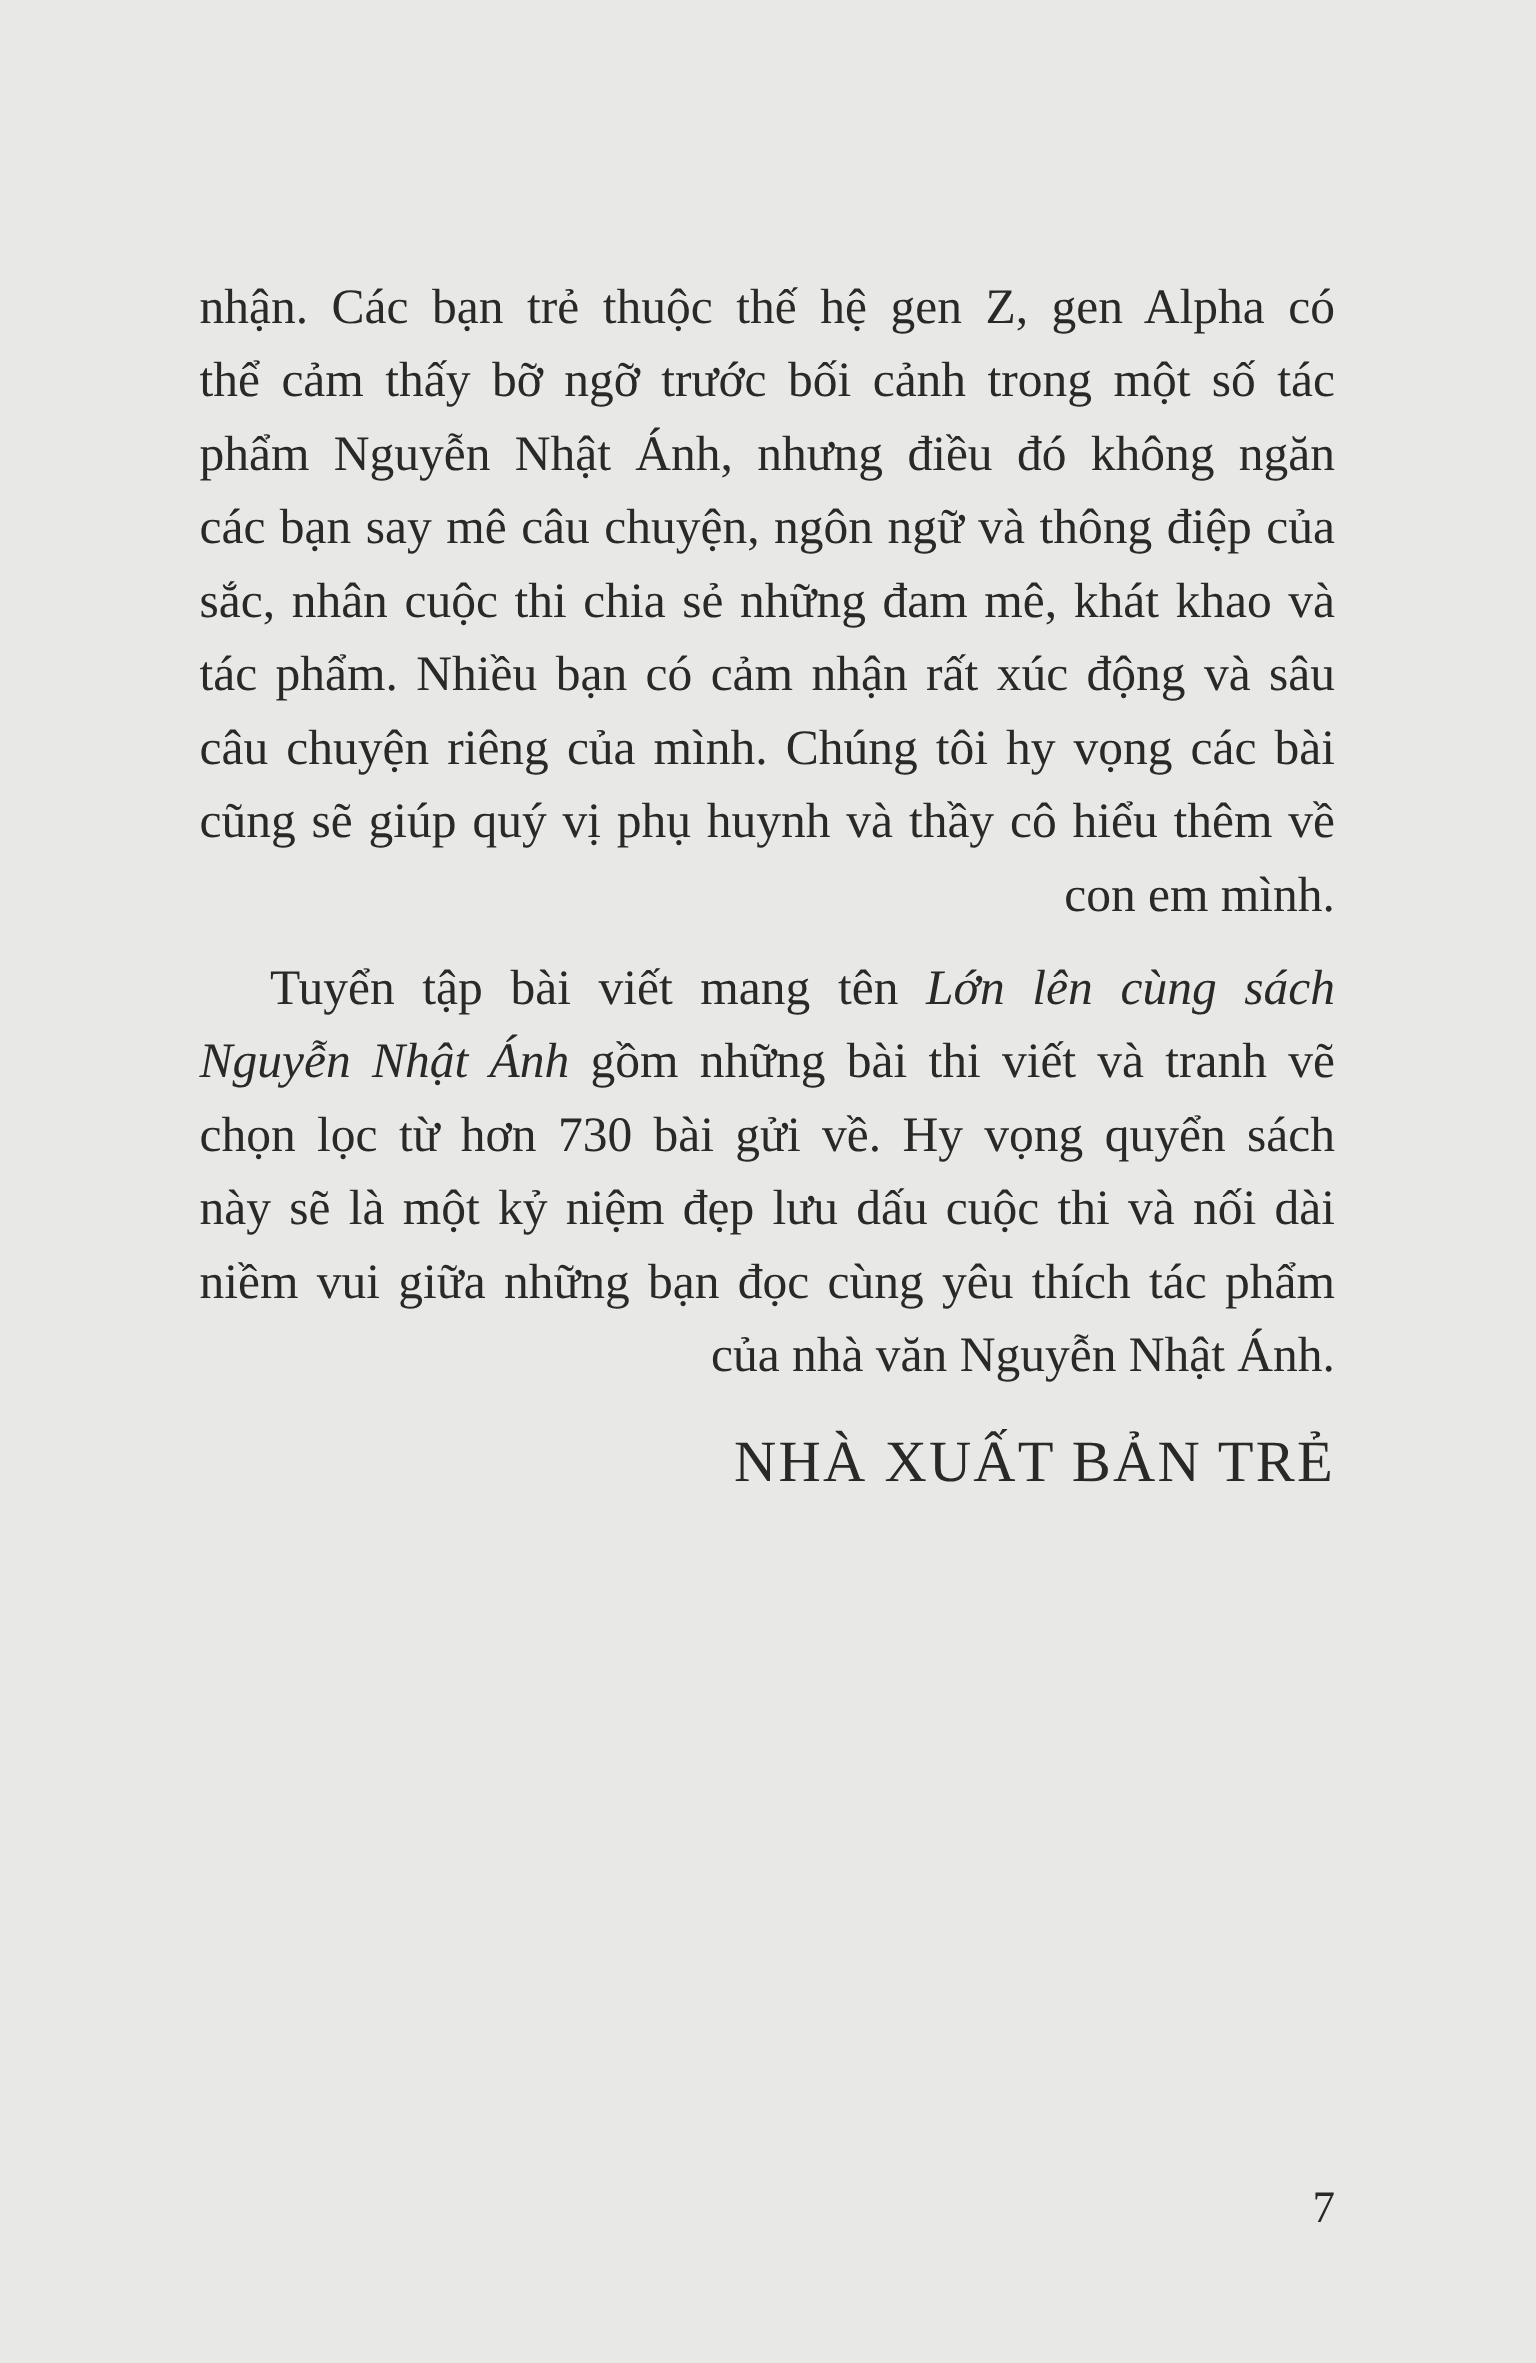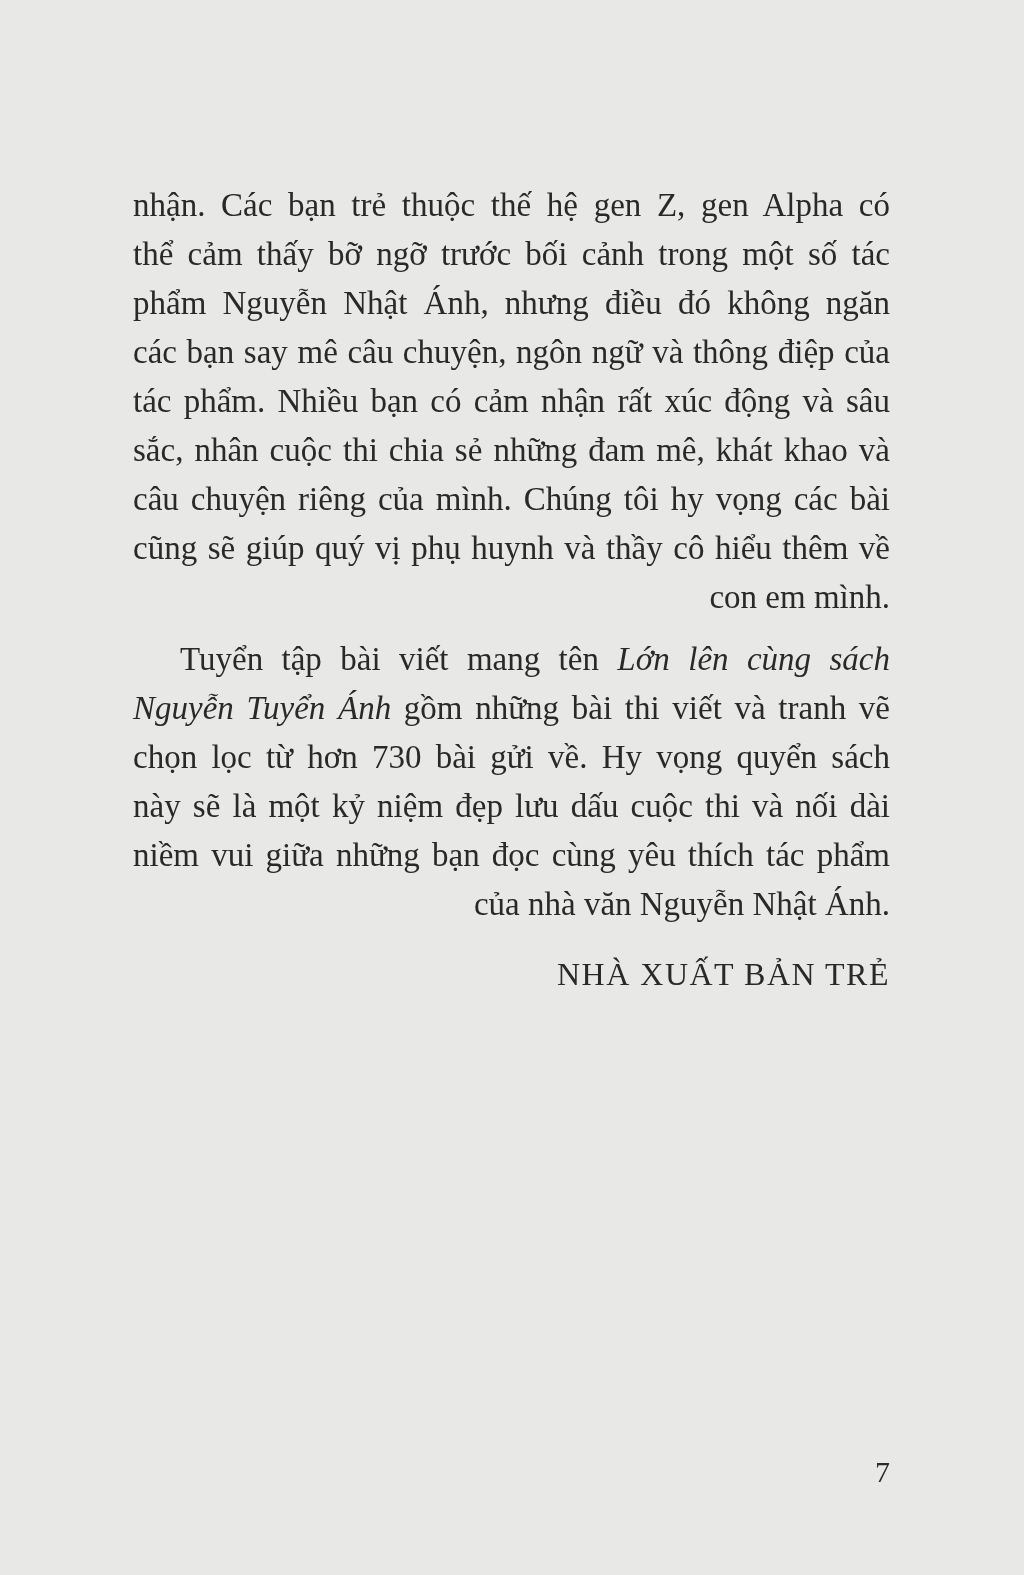--- a/index.html
+++ b/index.html
@@ -34,21 +34,21 @@
     text-align: justify;
     text-align-last: justify;
   }
   .line.indent {
     padding-left: 47px;
   }
   .seg-italic { font-style: italic; }
   .signature {
     margin-top: 21px;
     text-align: right;
-    font-size: 32px;
+    font-size: 39px;
     line-height: 49px;
     letter-spacing: 1.5px;
   }
   .page-number {
     position: absolute;
     left: 133px;
     top: 1452px;
     width: 757px;
     text-align: right;
     font-size: 30px;
@@ -59,29 +59,29 @@
 <body>
 
 <div class="page" style="background: rgb(232, 233, 230); color: rgb(41, 41, 39);">
   <div class="text-block">
     <div id="paragraphs">
         <div class="paragraph">
           <div class="line justify"><span class="seg-roman">nhận. Các bạn trẻ thuộc thế hệ gen Z, gen Alpha có</span></div>
           <div class="line justify"><span class="seg-roman">thể cảm thấy bỡ ngỡ trước bối cảnh trong một số tác</span></div>
           <div class="line justify"><span class="seg-roman">phẩm Nguyễn Nhật Ánh, nhưng điều đó không ngăn</span></div>
           <div class="line justify"><span class="seg-roman">các bạn say mê câu chuyện, ngôn ngữ và thông điệp của</span></div>
+          <div class="line justify"><span class="seg-roman">sắc, nhân cuộc thi chia sẻ những đam mê, khát khao và</span></div>
           <div class="line justify"><span class="seg-roman">tác phẩm. Nhiều bạn có cảm nhận rất xúc động và sâu</span></div>
-          <div class="line justify"><span class="seg-roman">sắc, nhân cuộc thi chia sẻ những đam mê, khát khao và</span></div>
           <div class="line justify"><span class="seg-roman">câu chuyện riêng của mình. Chúng tôi hy vọng các bài</span></div>
           <div class="line justify"><span class="seg-roman">cũng sẽ giúp quý vị phụ huynh và thầy cô hiểu thêm về</span></div>
           <div class="line"><span class="seg-roman">con em mình.</span></div>
         </div>
         <div class="paragraph">
           <div class="line justify indent"><span class="seg-roman">Tuyển tập bài viết mang tên </span><span class="seg-italic">Lớn lên cùng sách</span></div>
-          <div class="line justify"><span class="seg-italic">Nguyễn Tuyển Ánh</span><span class="seg-roman"> gồm những bài thi viết và tranh vẽ</span></div>
+          <div class="line justify"><span class="seg-italic">Nguyễn Nhật Ánh</span><span class="seg-roman"> gồm những bài thi viết và tranh vẽ</span></div>
           <div class="line justify"><span class="seg-roman">chọn lọc từ hơn 730 bài gửi về. Hy vọng quyển sách</span></div>
           <div class="line justify"><span class="seg-roman">này sẽ là một kỷ niệm đẹp lưu dấu cuộc thi và nối dài</span></div>
           <div class="line justify"><span class="seg-roman">niềm vui giữa những bạn đọc cùng yêu thích tác phẩm</span></div>
           <div class="line"><span class="seg-roman">của nhà văn Nguyễn Nhật Ánh.</span></div>
         </div>
       </div>
     <div class="signature">NHÀ XUẤT BẢN TRẺ</div>
   </div>
   <div class="page-number">7</div>
 </div>

